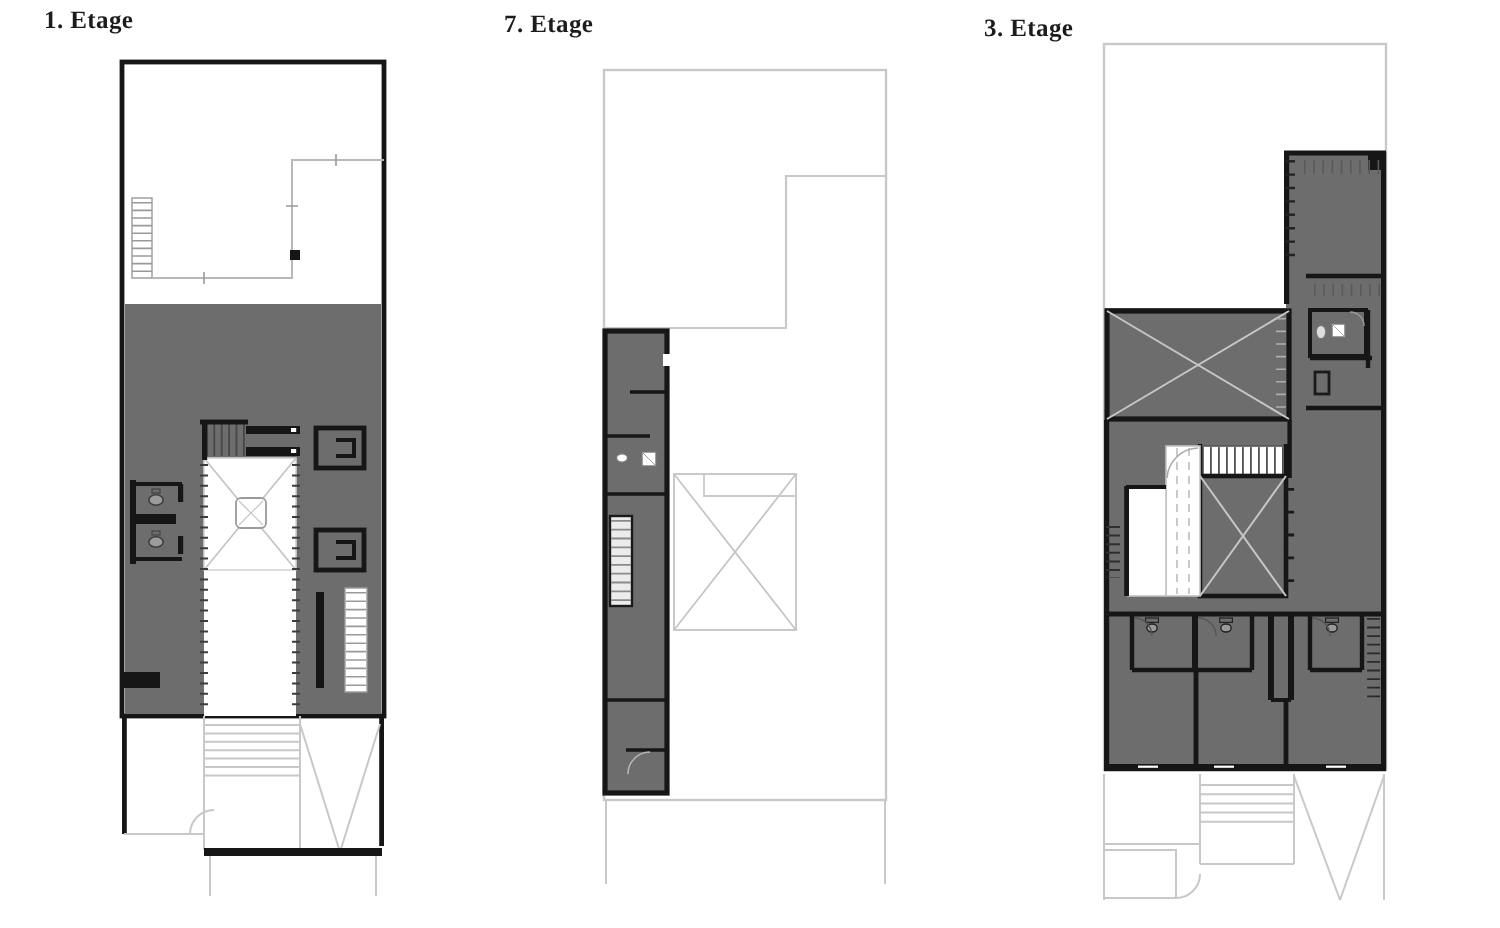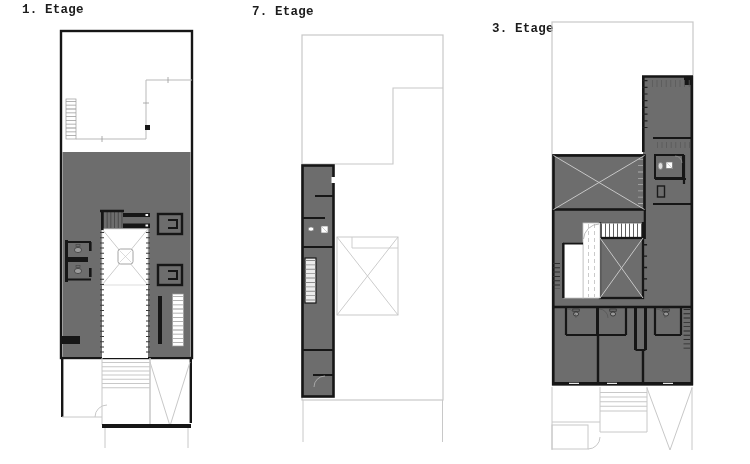--- a/index.html
+++ b/index.html
@@ -2,21 +2,21 @@
 <html style="--bg: #ffffff; --wall: #161616; --floor: #6d6d6d; --ghost: #c8c8c8; --thin: #b9b9b9; --diag: #c6c6c6; --label: #1c1c1c;"><head>
 <meta charset="utf-8">
 <style>
   :root{
     --bg:#ffffff; --wall:#161616; --floor:#6d6d6d; --ghost:#c8c8c8;
     --thin:#b9b9b9; --diag:#c6c6c6; --label:#1c1c1c;
   }
   html,body{margin:0;padding:0;}
   body{width:750px;height:464px;background:var(--bg);overflow:hidden;}
   .sheet{position:relative;width:732px;height:464px;background:var(--bg);
-         font-family:Liberation Mono, monospace;}
+         font-family:Liberation Serif, serif;}
   .label{position:absolute;font-size:12.5px;font-weight:600;letter-spacing:.2px;
          color:var(--label);white-space:nowrap;}
   svg{position:absolute;display:block;}
   .w{stroke:var(--wall);fill:none}
   .wf{fill:var(--wall)}
   .fl{fill:var(--floor)}
   .g{stroke:var(--ghost);fill:none}
   .t{stroke:var(--thin);fill:none}
   .d{stroke:var(--diag);fill:none}
 </style>
@@ -126,21 +126,21 @@
         </g>
         <path d="M19 359A11 11 0 0 1 30 348" stroke="#b5b5b5" fill="none" stroke-width=".8"></path>
       </g>
       <g>
         <path class="g" d="M8 372V414M147.5 372V414"></path>
       </g>
     </svg>
   </div>
 
   <div>
-    <span class="label" style="left:492px;top:22px">3. Etage</span>
+    <span class="label" style="left:492px;top:7px">3. Etage</span>
     <svg style="left:545px;top:18px" width="155" height="440" viewBox="0 0 155 440">
       <g>
         <rect x="7" y="4" width="141" height="363" fill="#fff" class="g" stroke-width="1.2"></rect>
         <rect x="98" y="58" width="50" height="309" class="fl"></rect>
         <rect x="7.5" y="136" width="140" height="231" class="fl"></rect>
         <path class="w" stroke-width="2.6" d="M97 58.5H148M98.3 58V134M146.8 58V367"></path>
         <path class="w" stroke-width="2.6" d="M8.3 192V367"></path>
         <rect x="139" y="58" width="9" height="9" class="wf"></rect>
         <rect x="7" y="364" width="141" height="3.6" class="wf"></rect>
         <rect x="24" y="364.8" width="10" height="1.1" fill="#fff"></rect>

